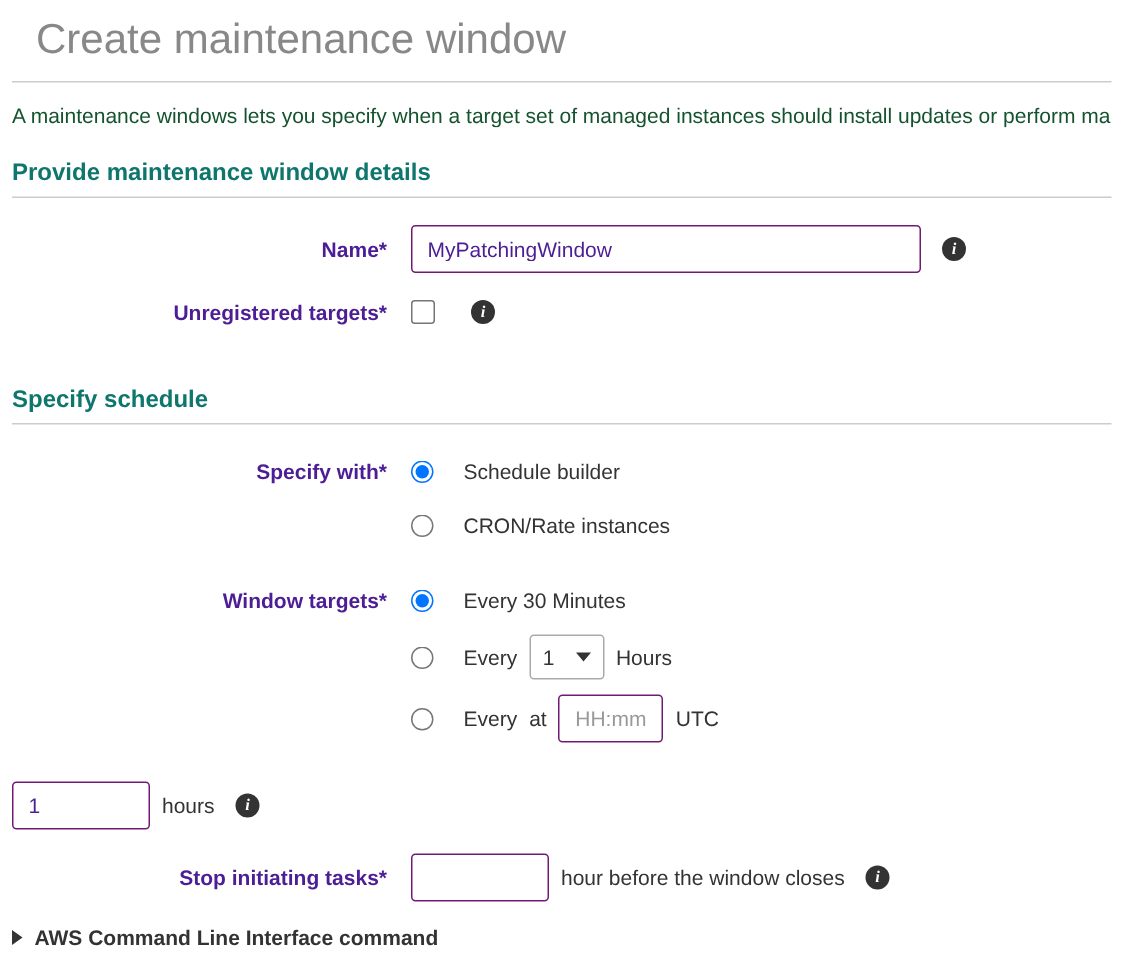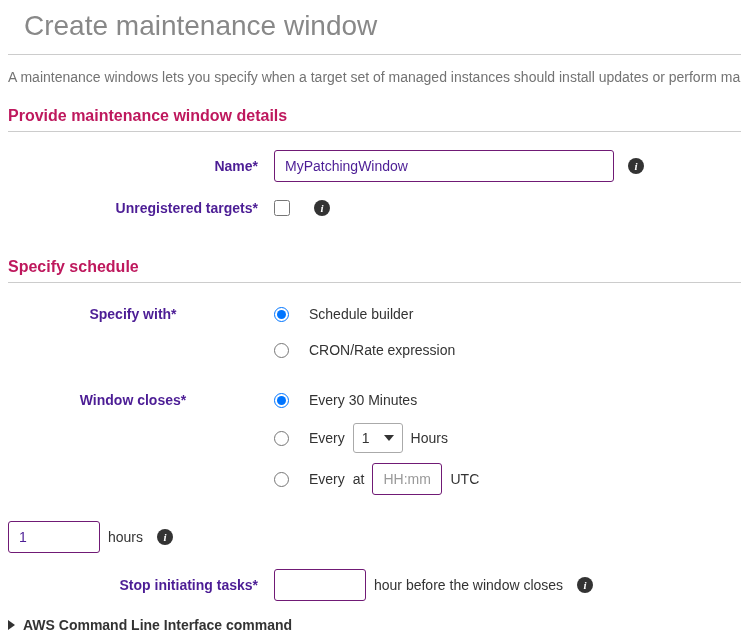--- a/index.html
+++ b/index.html
@@ -18,29 +18,29 @@
       margin-bottom: 12px;
       margin-left: 16px;
     }
     .hr-line {
       border: none;
       border-top: 1px solid #ccc;
       margin: 6px 0 14px 0;
     }
     .description {
       font-size: 14px;
-      color: #737373;
+      color: #14532d;
       margin-bottom: 22px;
       white-space: nowrap;
       overflow: hidden;
     }
     h2 {
       font-size: 16px;
       font-weight: bold;
-      color: #be185d;
+      color: #0f766e;
       margin-bottom: 6px;
     }
     .section-hr {
       border: none;
       border-top: 1px solid #ccc;
       margin-bottom: 18px;
     }
     .form-row {
       display: flex;
       align-items: center;
@@ -102,21 +102,20 @@
       cursor: pointer;
     }
     .radio-row {
       display: flex;
       align-items: center;
       margin-bottom: 10px;
       min-height: 26px;
     }
     .radio-row .form-label {
       width: 266px;
-      text-align: center;
     }
     .radio-row.sub .form-label {
       visibility: hidden;
     }
     .select-box {
       border: 1px solid #aaa;
       border-radius: 3px;
       padding: 6px 8px;
       display: inline-flex;
       align-items: center;
@@ -194,28 +193,28 @@
   <div class="form-label">Specify with*</div>
   <div class="form-content">
     <input type="radio" name="specifywith" checked="" style="">
     <span>Schedule builder</span>
   </div>
 </div>
 <div class="radio-row sub">
   <div class="form-label">.</div>
   <div class="form-content">
     <input type="radio" name="specifywith" style="">
-    <span>CRON/Rate expression</span>
+    <span>CRON/Rate instances</span>
   </div>
 </div>
 
 <div style="height:14px"></div>
 
 <div class="radio-row">
-  <div class="form-label">Window closes*</div>
+  <div class="form-label">Window targets*</div>
   <div class="form-content">
     <input type="radio" name="winstart" checked="" style="">
     <span>Every 30 Minutes</span>
   </div>
 </div>
 <div class="radio-row sub">
   <div class="form-label">.</div>
   <div class="form-content">
     <input type="radio" name="winstart" style="">
     <span>Every</span>

